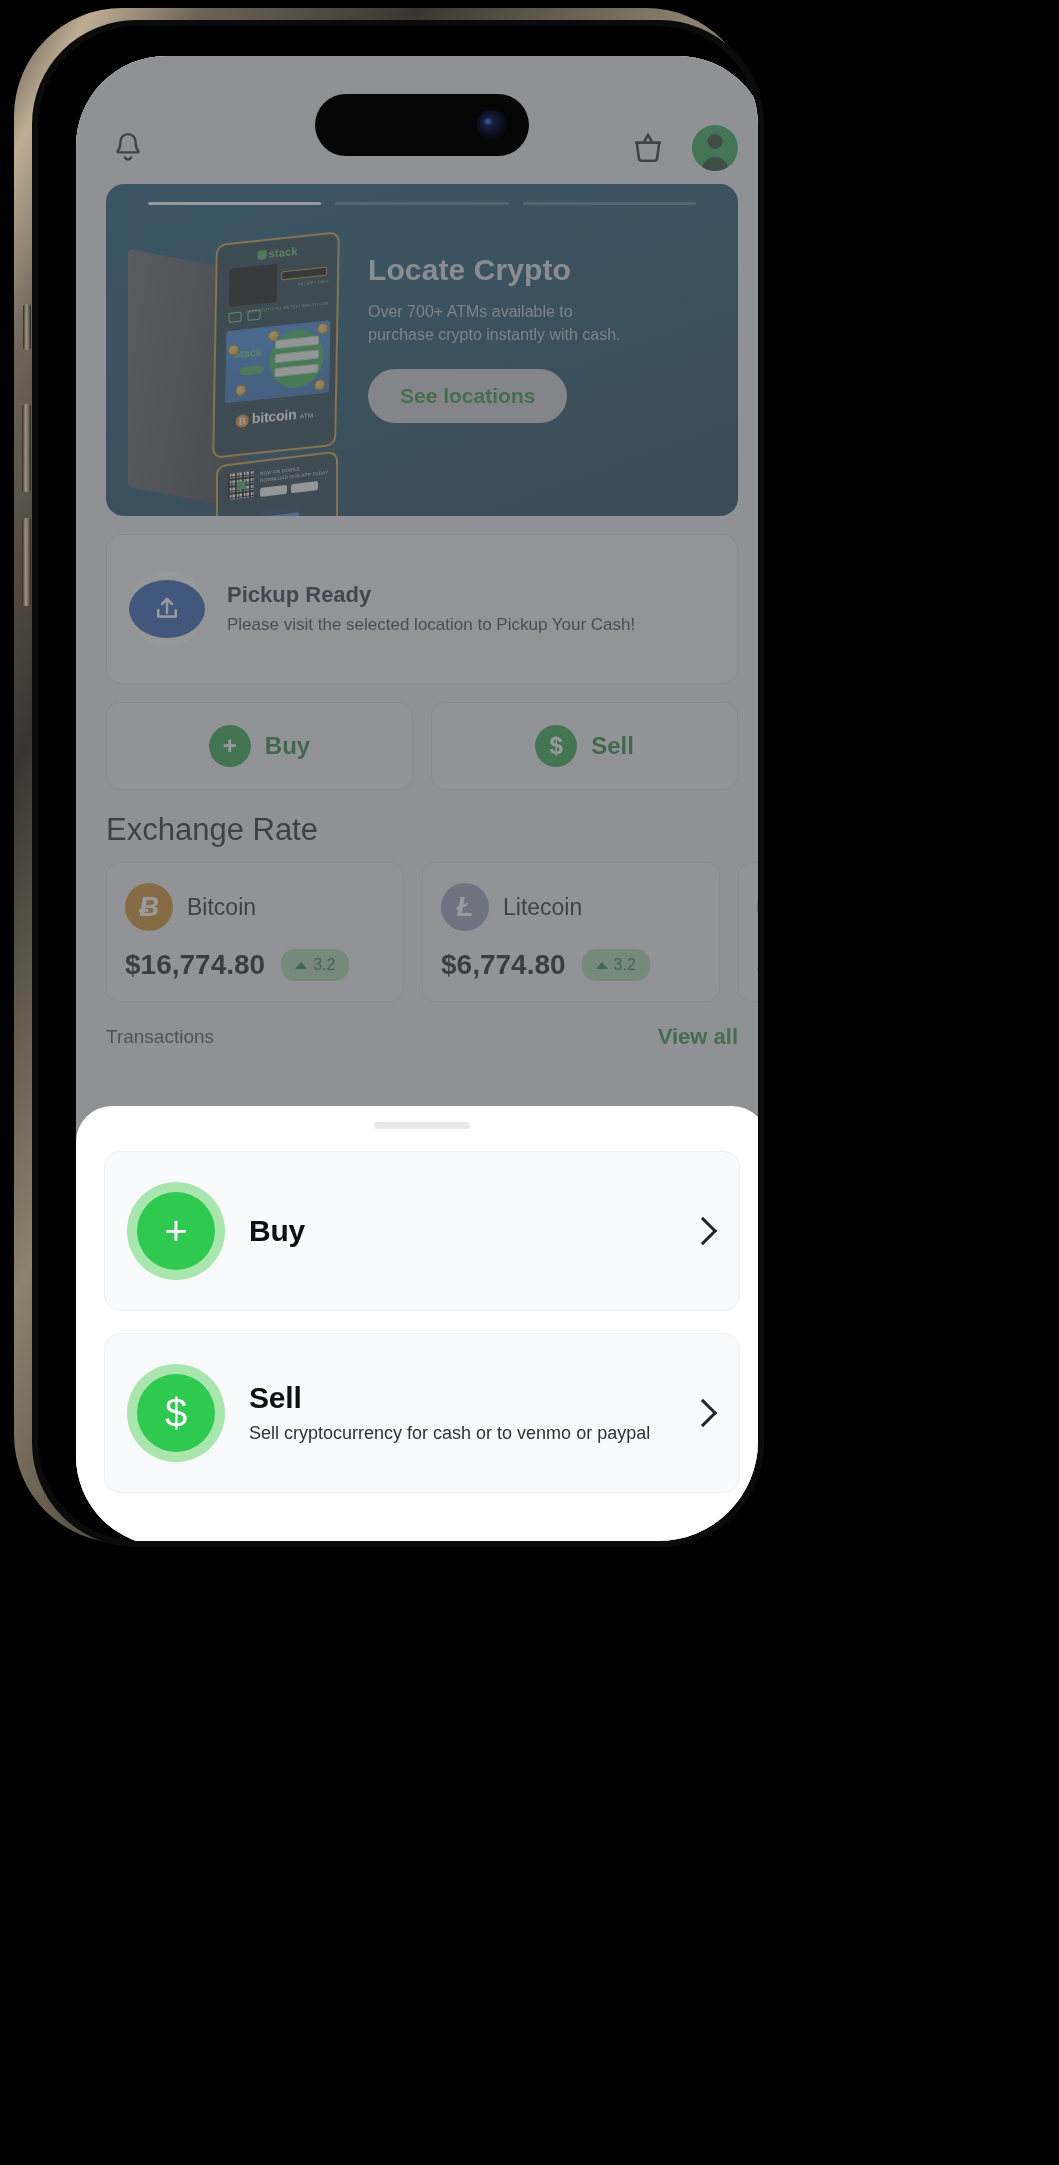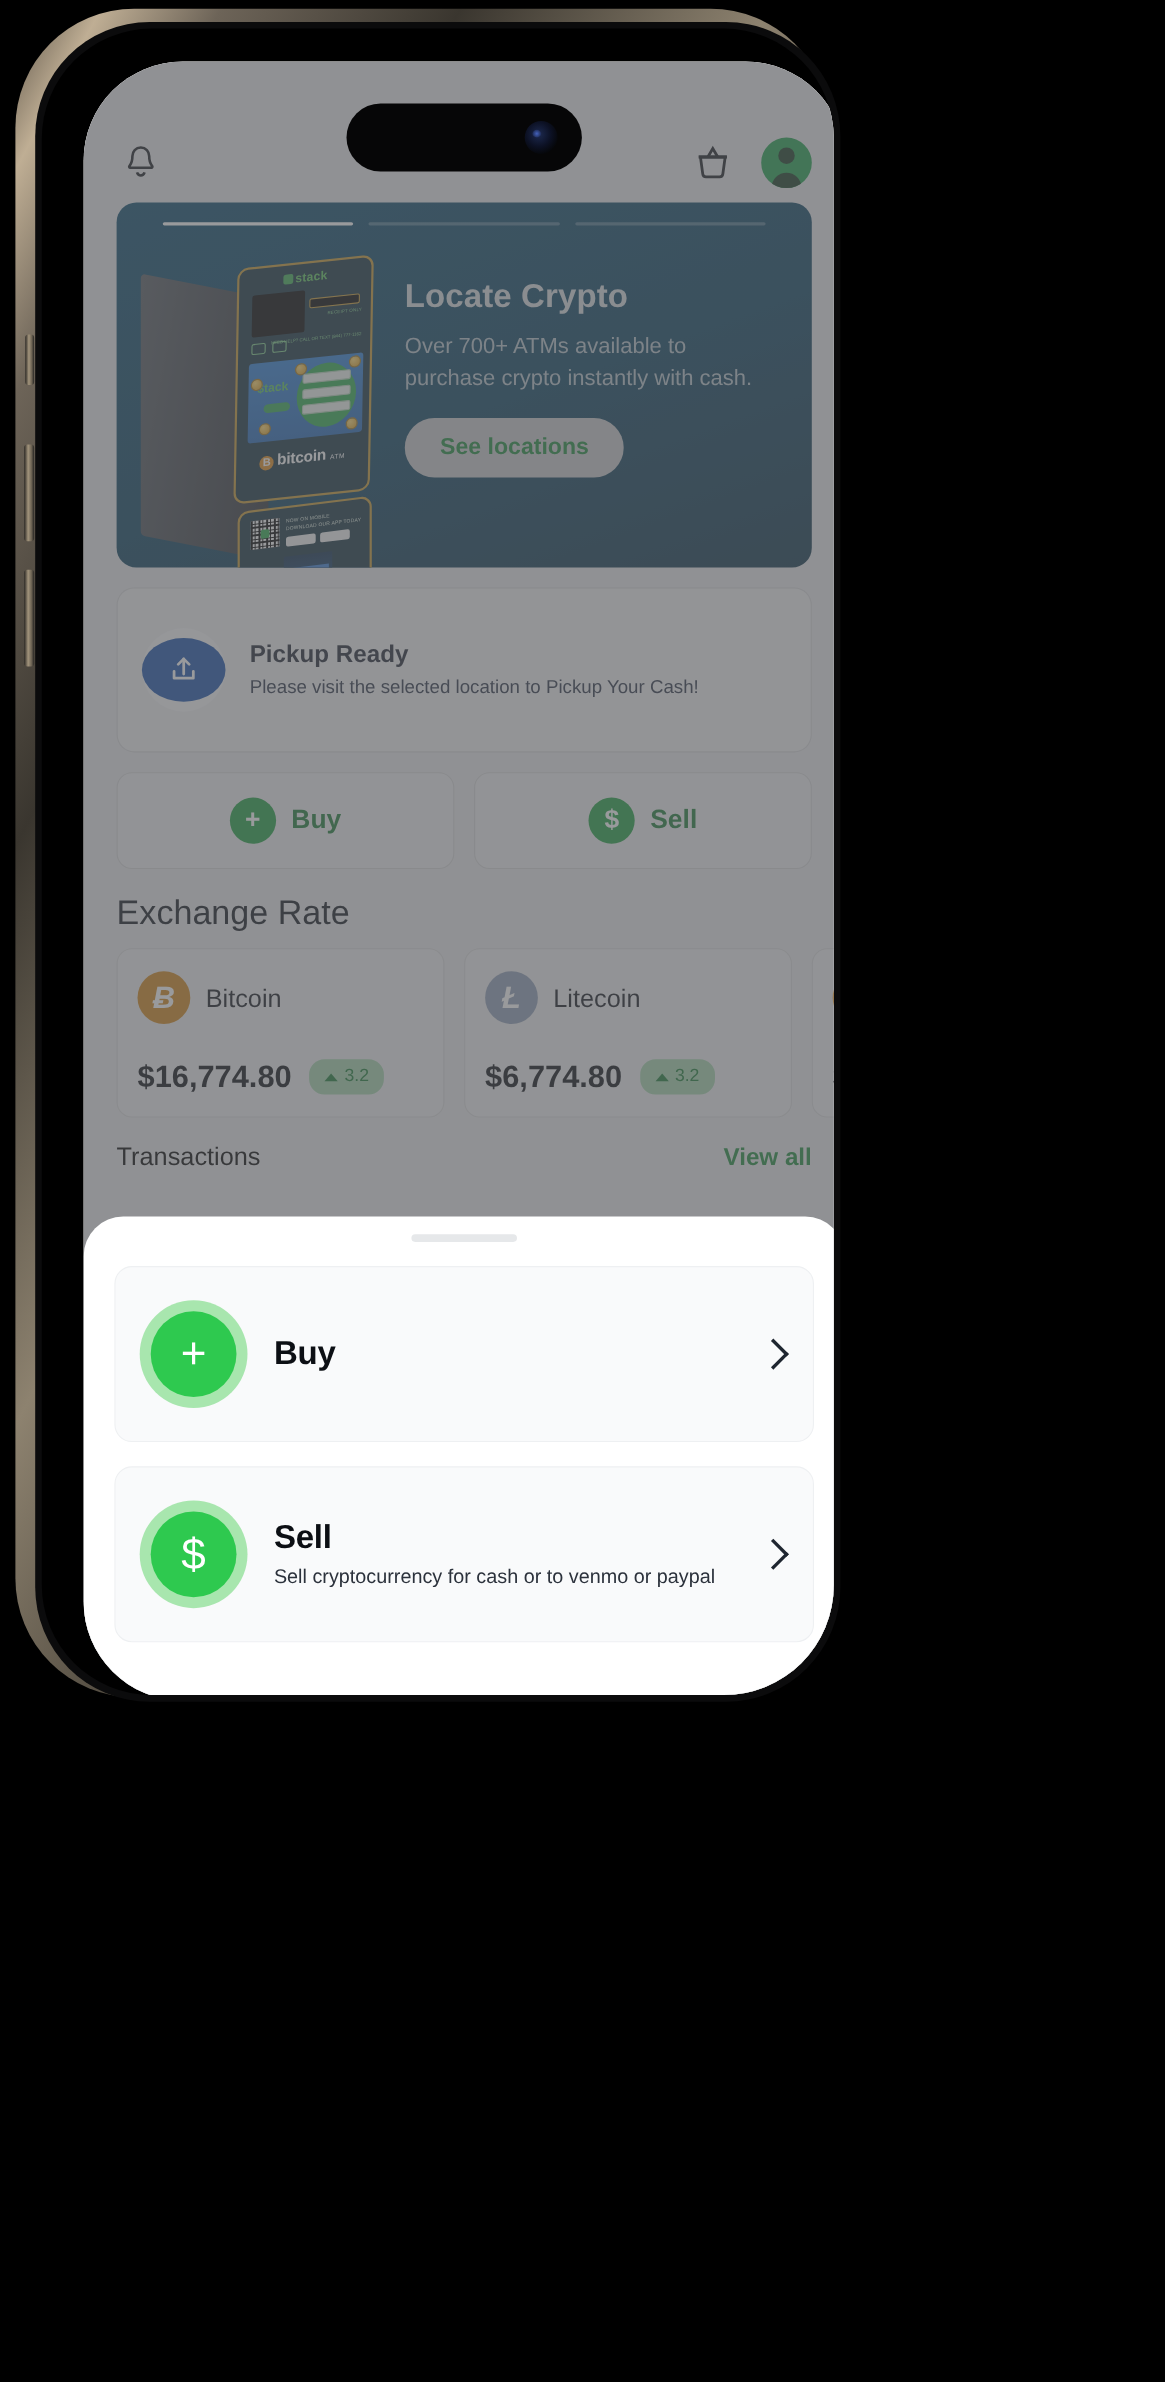--- a/index.html
+++ b/index.html
@@ -294,21 +294,21 @@
 
   .promo-text {
     position: absolute; left: 262px; right: 24px; top: 68px;
   }
   .promo-h {
     font-size: 30px; line-height: 1.18; font-weight: bold;
     color: #d7dce0; letter-spacing: .1px;
   }
   .promo-p {
     margin-top: 14px;
-    font-size: 20px; line-height: 1.42; color: #b5c2ca;
+    font-size: 16px; line-height: 1.42; color: #b5c2ca;
   }
   .promo-btn {
     margin-top: 22px;
     display: inline-block;
     background: #c9c9cb;
     color: #1e8a3c;
     font-size: 21px; font-weight: 600;
     padding: 15px 32px;
     border-radius: 32px;
     cursor: pointer;
@@ -371,21 +371,21 @@
     background: rgba(255,255,255,0.22);
     padding: 20px 18px 20px 18px;
   }
   .rate-top { display: flex; align-items: center; gap: 14px; }
   .coin-ic {
     width: 48px; height: 48px; border-radius: 50%;
     display: flex; align-items: center; justify-content: center;
     color: #fff; font-size: 28px; font-weight: bold; font-style: italic;
   }
   .rate-name { font-size: 23px; color: #10141c; }
-  .rate-bot { margin-top: 32px; display: flex; gap: 16px; }
+  .rate-bot { margin-top: 18px; display: flex; gap: 16px; }
   .rate-price { font-size: 28px; font-weight: bold; color: #090c12; }
   .badge {
     background: rgba(122,196,137,0.65);
     color: #1a7a33;
     font-size: 16px;
     padding: 7px 14px;
     border-radius: 14px;
     display: flex; align-items: center; gap: 6px;
   }
   .badge .car {
@@ -393,21 +393,21 @@
     border-left: 6px solid transparent;
     border-right: 6px solid transparent;
     border-bottom: 7px solid #1a7a33;
   }
 
   
   .txrow {
     margin-top: 22px;
     display: flex; align-items: center; justify-content: space-between;
   }
-  .tx-title { font-size: 23px; color: #000000; }
+  .tx-title { font-size: 19px; color: #404040; }
   .tx-link { font-size: 22px; font-weight: bold; color: #1e8a3c; cursor: pointer; }
 
   
   .sheet {
     position: absolute;
     left: 0; right: 0; bottom: -30px;
     height: 470px;
     background: #ffffff;
     border-radius: 36px 36px 0 0;
     z-index: 50;

